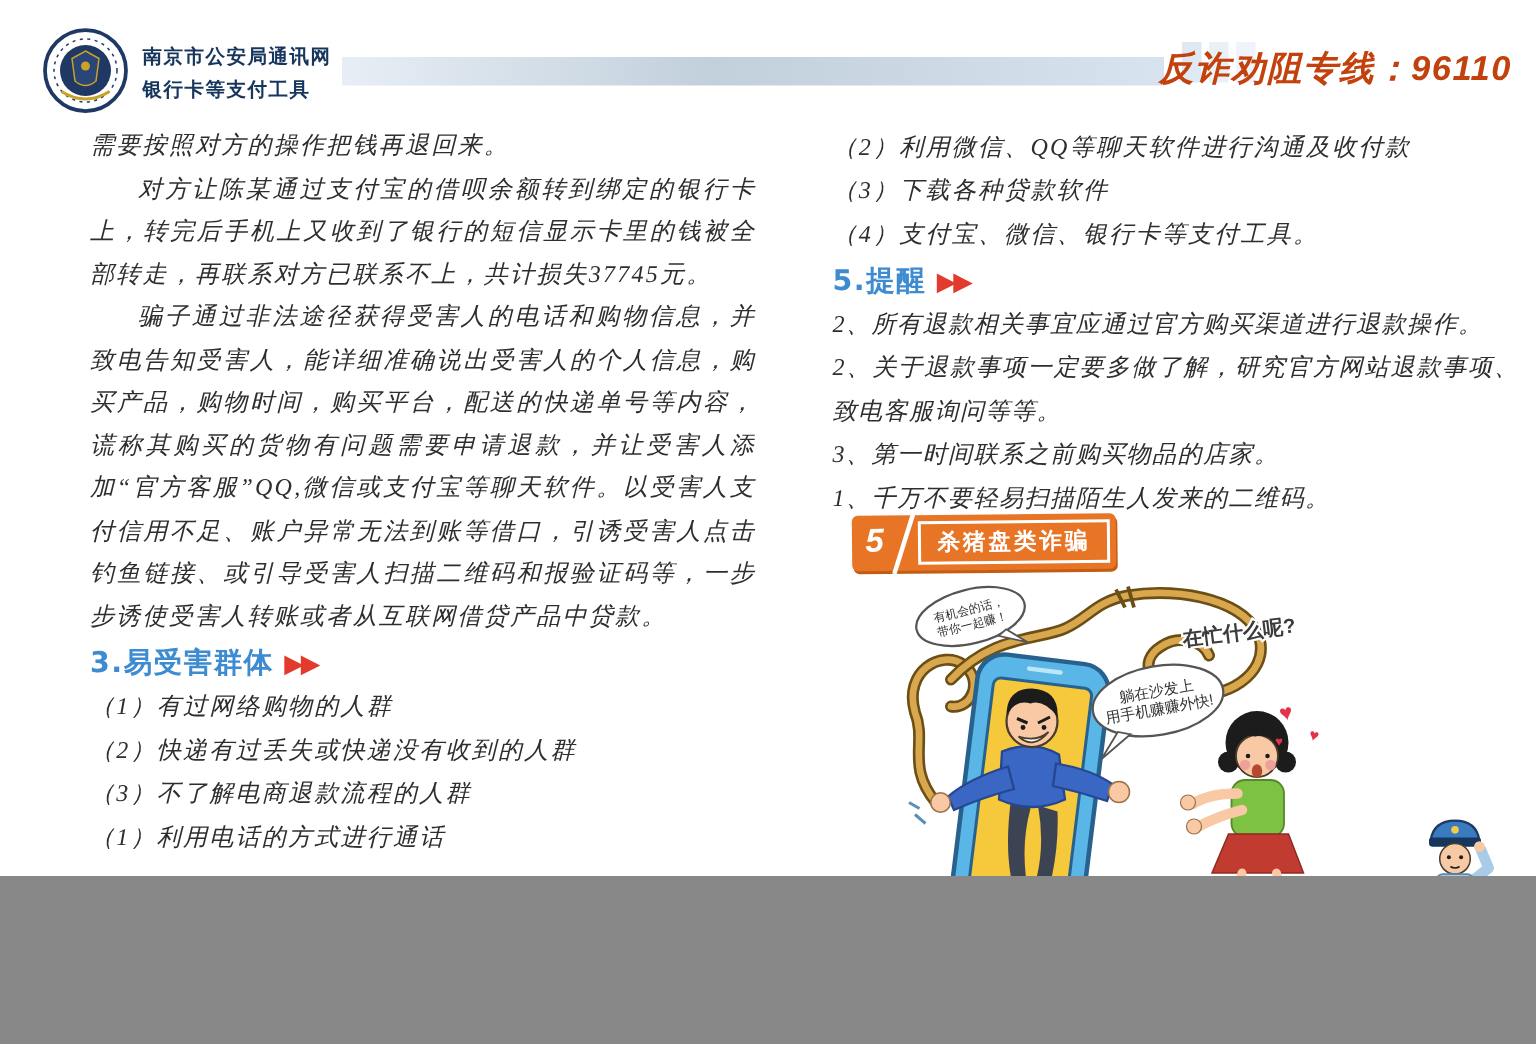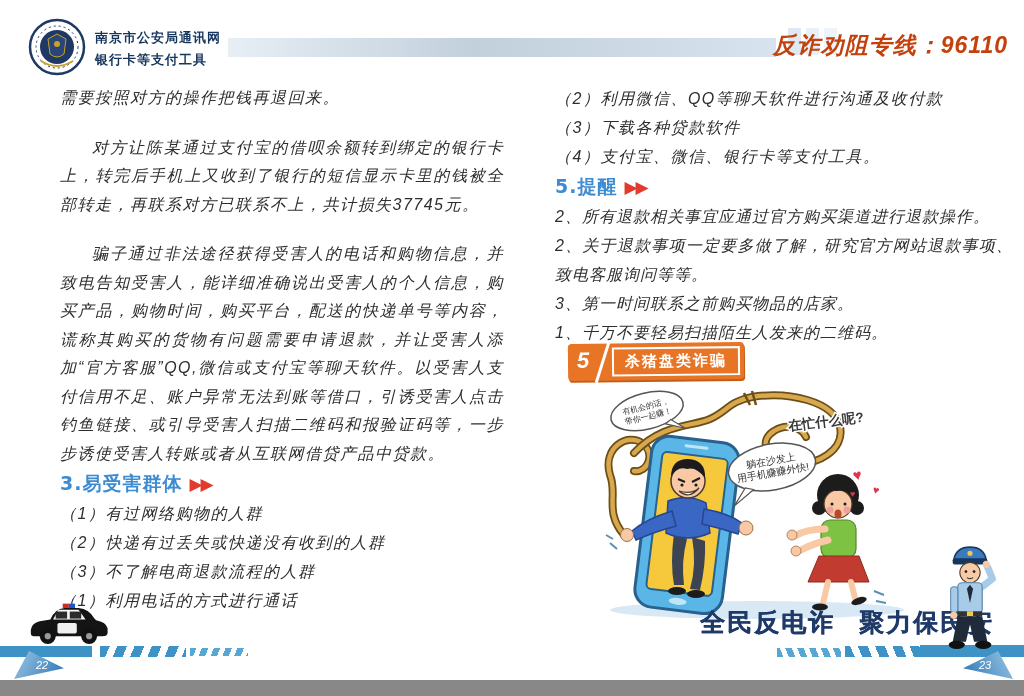--- a/index.html
+++ b/index.html
@@ -1,29 +1,29 @@
 <!DOCTYPE html>
 <html><head>
 <meta charset="utf-8">
 <style>
   html,body{margin:0;padding:0;background:#888;}
-  .page{position:relative;width:1024px;height:680px;background:#ffffff;overflow:hidden;
+  .page{position:relative;width:1024px;height:584px;background:#ffffff;overflow:hidden;
         font-family:"Liberation Sans","DejaVu Sans",sans-serif;margin:0 auto;}
   
   .org-text{position:absolute;left:95px;top:27px;font-size:13px;font-weight:bold;
             color:#17365D;line-height:22px;letter-spacing:1px;}
   .grad-bar{position:absolute;left:228px;top:38px;width:548px;height:19px;
             background:linear-gradient(90deg,#e7eef5 0%,#c2d0dc 45%,#d7e3ee 100%);}
   .decor-strip{position:absolute;top:28px;width:13px;height:27px;background:#dfe9f3;}
   .hotline{position:absolute;right:16px;top:30px;font-size:23px;font-weight:bold;
            font-style:italic;color:#c2410c;letter-spacing:1px;}
   
-  .kai{font-family:Liberation Sans, sans-serif;font-style:italic;color:#2e2e2e;
+  .kai{font-family:Liberation Serif, serif;font-style:italic;color:#2e2e2e;
        font-size:16px;letter-spacing:1.5px;line-height:28.5px;margin:0;text-align:justify;}
-  .p-indent{text-indent:2em;margin-top:21px;}
+  .p-indent{text-indent:2em;}
   .col-left{position:absolute;left:60px;top:84px;width:444px;}
   .col-right{position:absolute;left:555px;top:84px;width:458px;}
   .sec-head{font-family:"DejaVu Sans","Liberation Sans",sans-serif;font-style:normal;
             font-size:19px;font-weight:bold;color:#3D8BD0;margin:3px 0 2px;letter-spacing:1px;}
   .arrows{color:#E23B2E;margin-left:7px;letter-spacing:-2px;font-size:17px;}
   .item{line-height:29px;}
   .tip{letter-spacing:1px;line-height:29px;}
   
   .banner{position:absolute;left:568px;top:343px;width:176px;height:37px;background:#E87425;
           border-radius:4px;transform:rotate(-0.6deg);box-shadow:1px 2px 0 #c45d14;}

